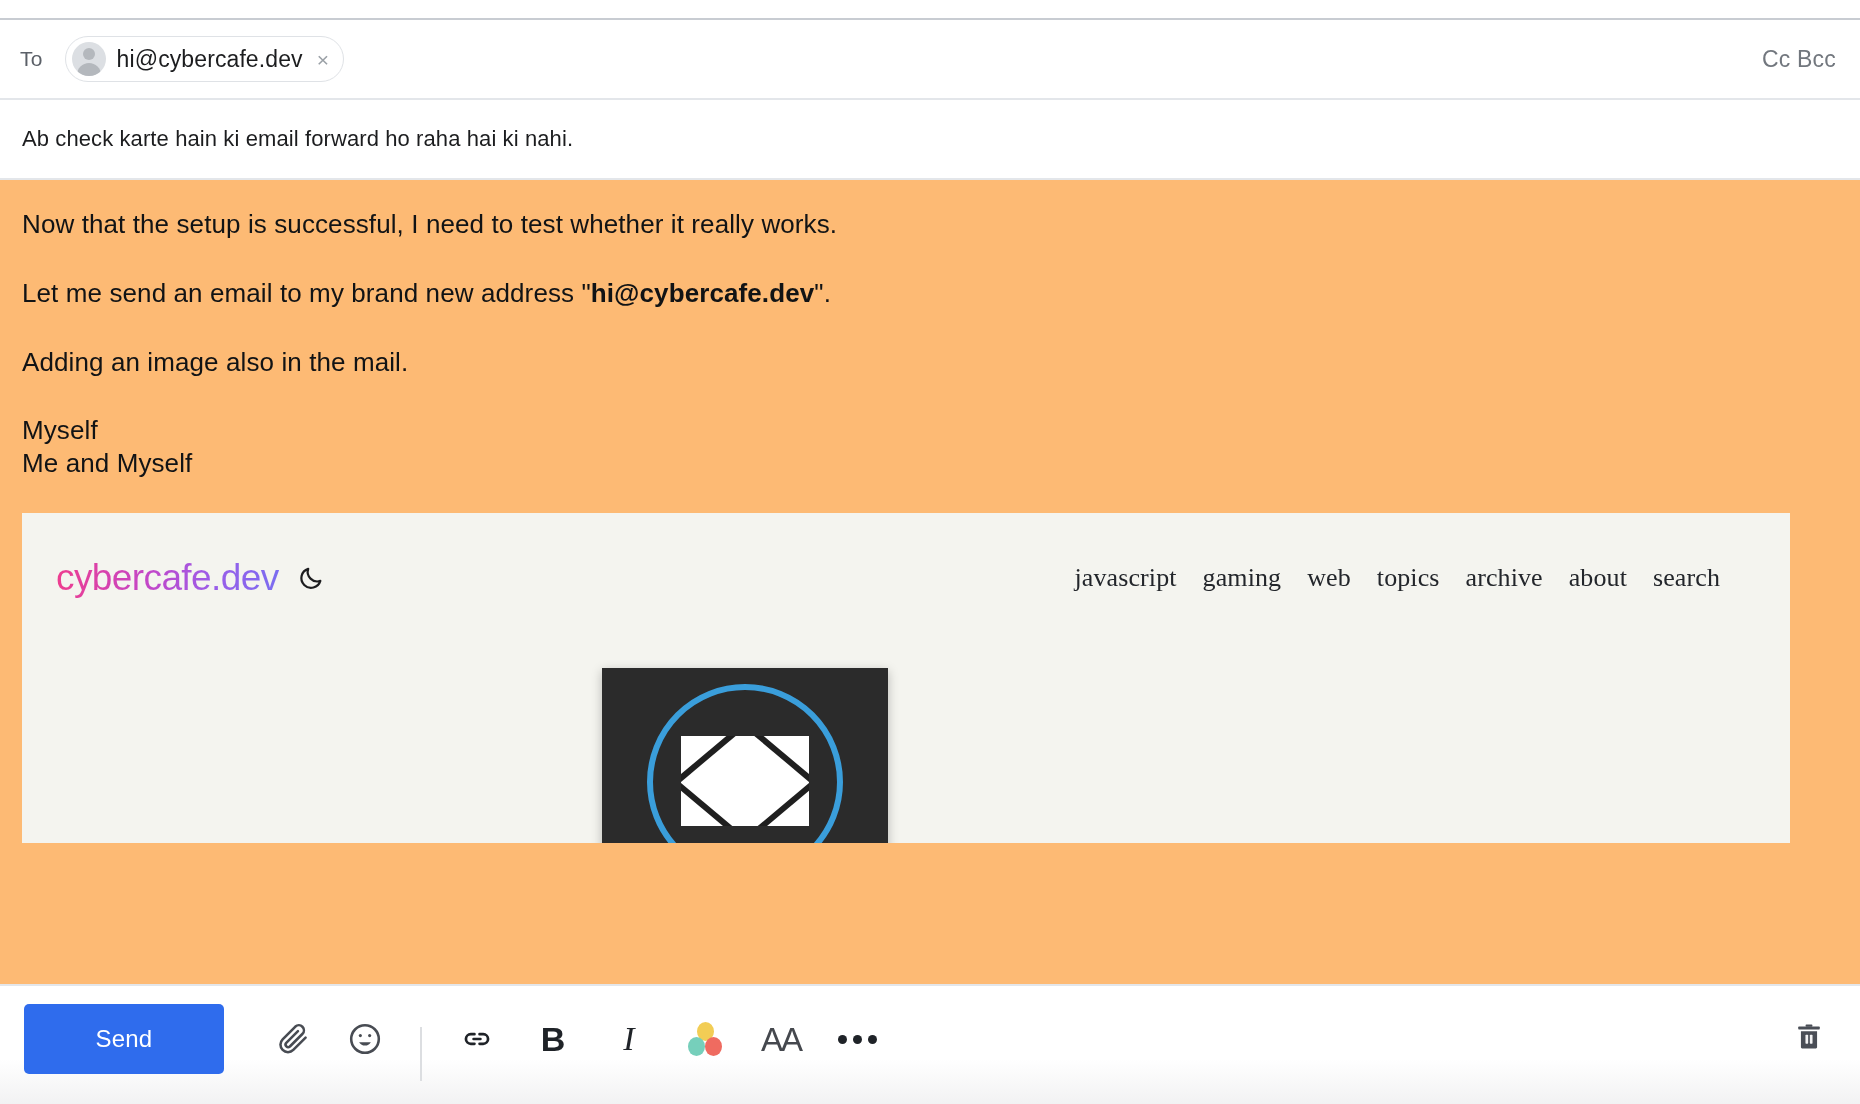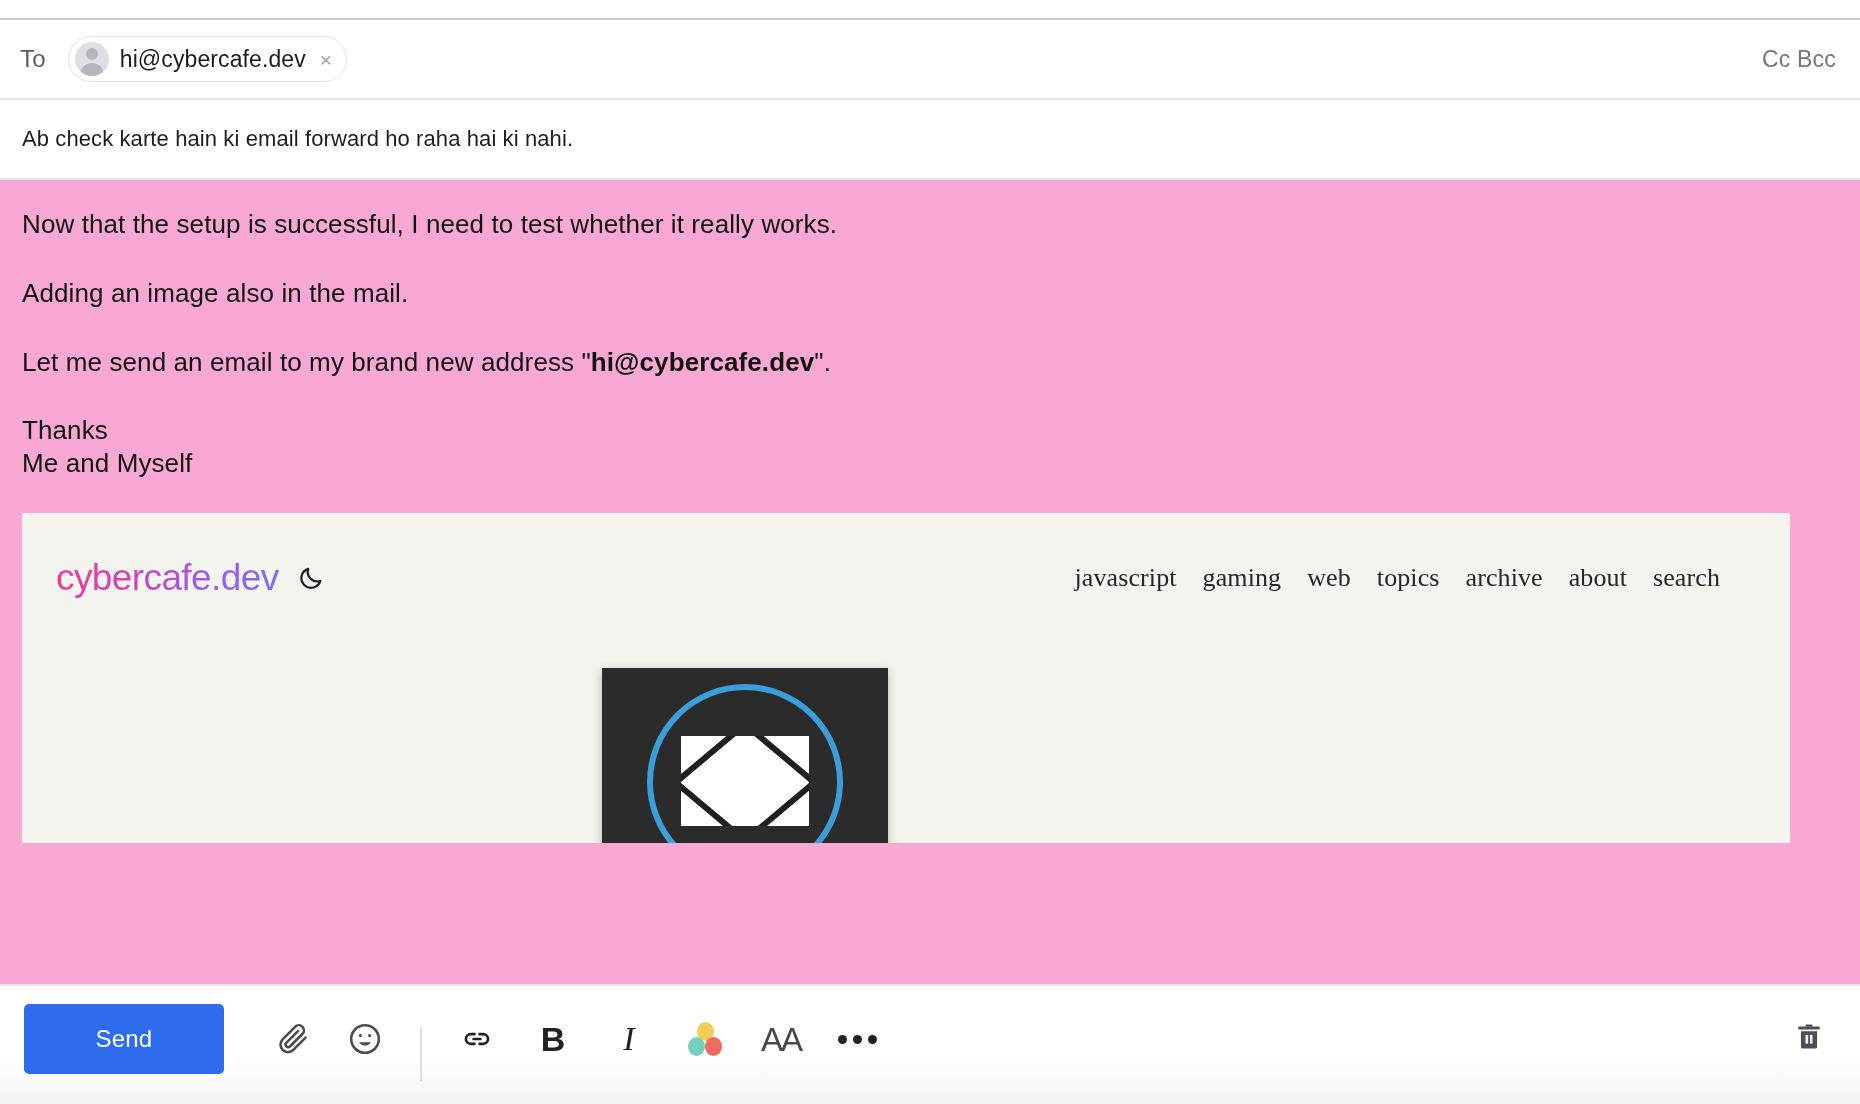--- a/index.html
+++ b/index.html
@@ -57,21 +57,21 @@
   
   .to-row {
     position: relative;
     flex: 0 0 78px;
     display: flex;
     align-items: center;
     padding: 0 24px 0 20px;
     background: #ffffff;
   }
   .to-label {
-    font-size: 24px;
+    font-size: 21px;
     color: #5b6068;
     margin-right: 22px;
     letter-spacing: .2px;
   }
   .recipient-chip {
     display: inline-flex;
     align-items: center;
     height: 46px;
     border: 1.5px solid #dfe2e6;
     border-radius: 26px;
@@ -147,21 +147,21 @@
     color: #1c1d1f;
     letter-spacing: .1px;
   }
 
   
   .body-area {
     flex: 1 1 auto;
     overflow: hidden;
     padding: 28px 24px 0 22px;
     box-sizing: border-box;
-    background: #f9a8d4;
+    background: #fdba74;
     position: relative;
   }
   .body-para {
     font-size: 26px;
     line-height: 1.26;
     color: #111315;
     margin: 0 0 36px 0;
     letter-spacing: .1px;
   }
   .body-para b { font-weight: 700; }
@@ -424,26 +424,26 @@
 
   <div class="subject-row">
     <span class="subject-text">Ab check karte hain ki email forward ho raha hai ki nahi.</span>
   </div>
   <div class="hrule light"></div>
 
   <div class="body-area">
 
     <p class="body-para">Now that the setup is successful, I need to test whether it really works.</p>
 
+    <p class="body-para"><span>Let me send an email to my brand new address "</span><b>hi@cybercafe.dev</b><span>".</span></p>
+
     <p class="body-para">Adding an image also in the mail.</p>
 
-    <p class="body-para"><span>Let me send an email to my brand new address "</span><b>hi@cybercafe.dev</b><span>".</span></p>
-
     <div class="sign-block">
-      <div>Thanks</div>
+      <div>Myself</div>
       <div>Me and Myself</div>
     </div>
 
     <div class="embedded-image">
 
       <div class="site-header">
         <div class="site-logo-wrap">
           <span class="site-logo">cybercafe.dev</span>
           <span class="moon-icon">
             <svg width="28" height="28" viewBox="0 0 24 24" fill="none" stroke="#1d1d1f" stroke-width="1.9" stroke-linecap="round" stroke-linejoin="round">

